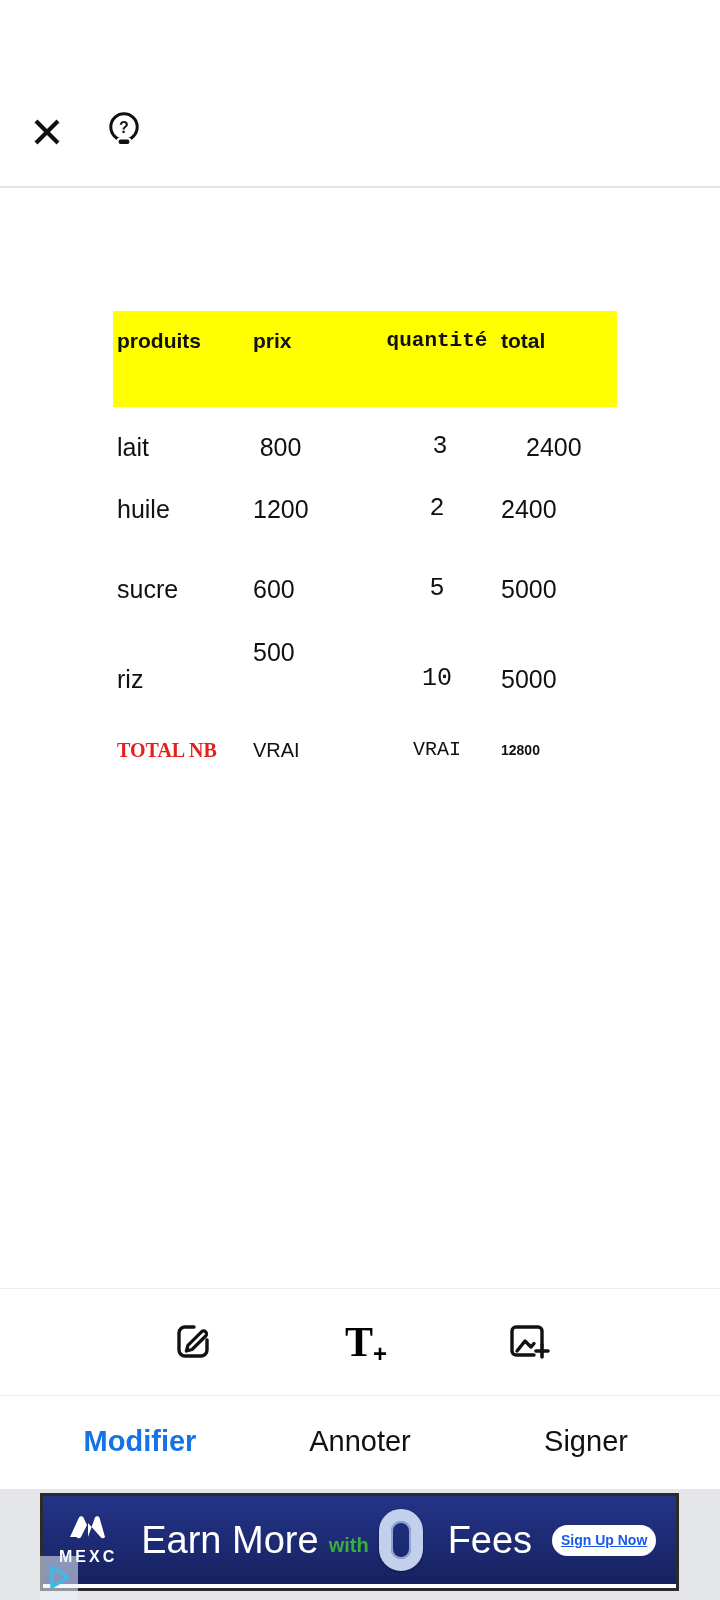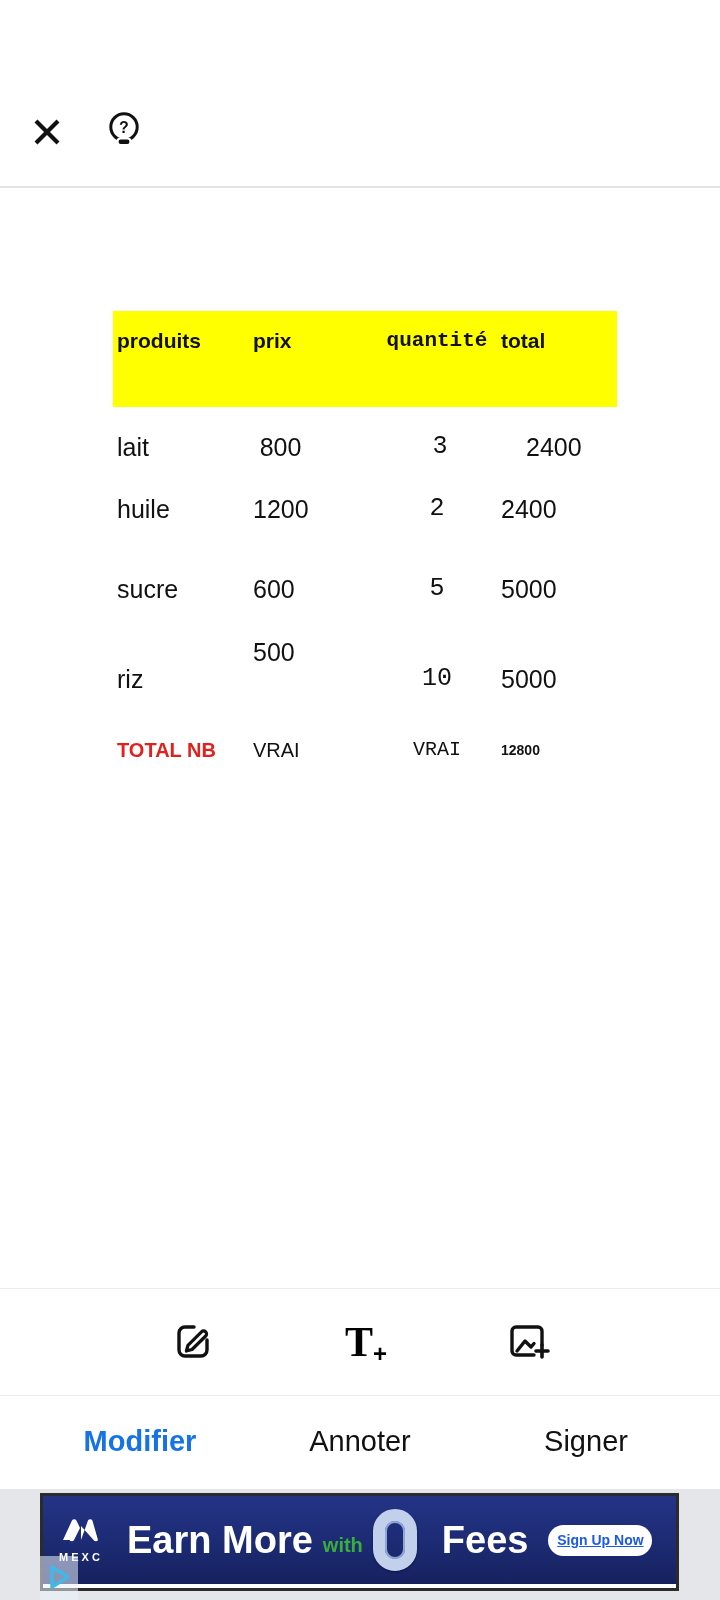--- a/index.html
+++ b/index.html
@@ -55,22 +55,22 @@
   .tab-annoter  { left:360px; }
   .tab-signer   { left:586px; }
 
   
   .ad-strip { position:absolute; left:0; top:1489px; width:720px; height:111px; background:#e4e6ea; }
   .ad-banner { position:absolute; left:40px; top:1493px; width:639px; height:98px;
                border:3px solid #2b2b2b; background:linear-gradient(180deg,#243486 0%,#1c2a72 55%,#15205c 100%);
                display:flex; align-items:center; padding:0 0 4px 16px; cursor:pointer; }
   .ad-banner::after { content:""; position:absolute; left:0; bottom:0; width:100%; height:4px; background:#fff; }
   .mexc-logo { display:flex; flex-direction:column; align-items:center; margin-right:24px; }
-  .mexc-name { color:#fff; font-size:11px; font-weight:bold; letter-spacing:3px; margin-top:9px; }
-  .ad-headline { color:#fff; font-size:38px; font-weight:700; letter-spacing:0px; white-space:nowrap; }
+  .mexc-name { color:#fff; font-size:16px; font-weight:bold; letter-spacing:3px; margin-top:9px; }
+  .ad-headline { color:#fff; font-size:38px; font-weight:400; letter-spacing:0px; white-space:nowrap; }
   .ad-with { color:#3aae3a; font-size:20px; font-weight:600; margin:10px 8px 0 10px; }
   .ad-zero { width:44px; height:62px; border:12px solid #c2d0ec; border-radius:24px;
              box-shadow:inset 0 0 0 2px #8fa6d8, 0 1px 2px #0a1440; margin:0 6px 0 2px; }
   .ad-fees { margin-left:19px; }
   .ad-cta { margin-left:20px; width:104px; height:31px; border:none; border-radius:16px;
             background:#ffffff; color:#1b59e8; font-weight:bold; font-size:14px;
             font-family:"Liberation Sans",sans-serif; cursor:pointer;text-decoration:underline; }
   .ad-play { position:absolute; left:40px; top:1556px; width:38px; height:44px;
              background:rgba(235,243,250,0.55); display:flex; align-items:center;
              justify-content:center; cursor:pointer; border:none; }
@@ -129,21 +129,21 @@
     </div>
 
     <div class="t-row row-riz">
       <div class="c1">riz</div>
       <div class="c2"><span>500</span></div>
       <div class="c3">10</div>
       <div class="c4">5000</div>
     </div>
 
     <div class="t-row row-total">
-      <div class="c1" style="color:#e3211c;">TOTAL NB</div>
+      <div class="c1" style="color:#e3211c;font-family:Liberation Serif, serif;">TOTAL NB</div>
       <div class="c2">VRAI</div>
       <div class="c3">VRAI</div>
       <div class="c4">12800</div>
     </div>
   </div>
 
   <div class="divider1"></div>
 
   <button class="icon-btn tool-btn tool-edit">
     <span>

